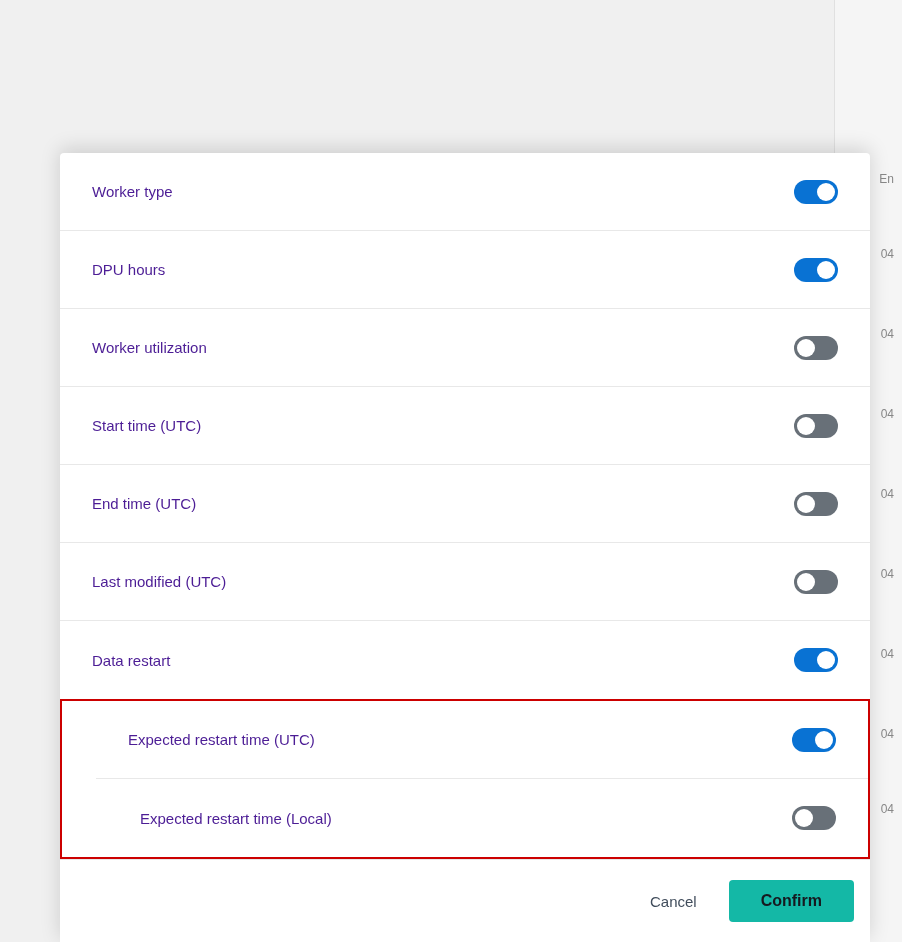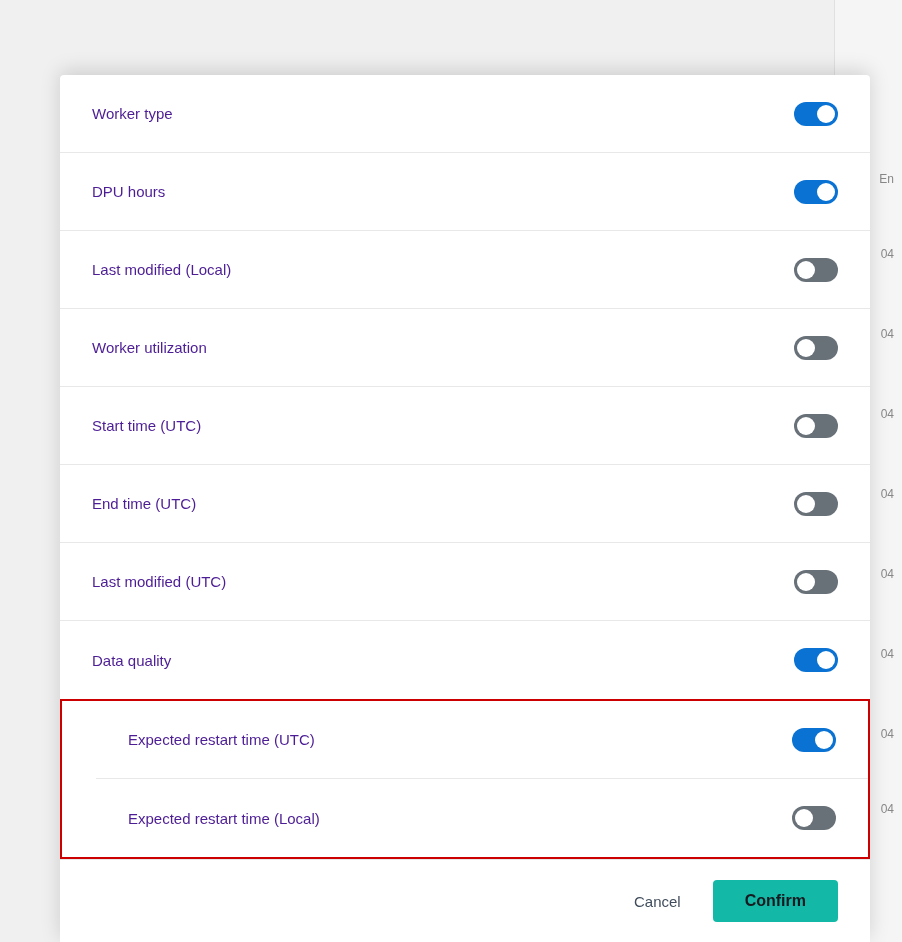--- a/index.html
+++ b/index.html
@@ -121,29 +121,30 @@
       margin: 0;
       padding-left: 34px;
     }
 
     .highlight-section .toggle-row {
       border-bottom: 1px solid #e8e8e8;
     }
 
     .highlight-section .toggle-row:last-child {
       border-bottom: none;
+      margin-left: 12px;
     }
 
     
     .modal-footer {
       display: flex;
       align-items: center;
       justify-content: flex-end;
       gap: 16px;
-      padding: 20px 32px;
+      padding: 20px 16px;
       border-top: 1px solid #e8e8e8;
       background: #fff;
     }
 
     .btn-cancel {
       background: transparent;
       border: none;
       font-size: 15px;
       color: #414d5c;
       cursor: pointer;
@@ -192,26 +193,20 @@
           </div>
         </div>
 
         <div class="toggle-row">
           <span class="row-label">DPU hours</span>
           <div class="toggle on">
             <div class="toggle-knob"></div>
           </div>
         </div>
 
-        <div class="toggle-row">
-          <span class="row-label">Last modified (Local)</span>
-          <div class="toggle off">
-            <div class="toggle-knob"></div>
-          </div>
-        </div>
 
         <div class="toggle-row">
           <span class="row-label">Worker utilization</span>
           <div class="toggle off">
             <div class="toggle-knob"></div>
           </div>
         </div>
 
 
         <div class="toggle-row">
@@ -229,21 +224,21 @@
         </div>
 
         <div class="toggle-row">
           <span class="row-label">Last modified (UTC)</span>
           <div class="toggle off">
             <div class="toggle-knob"></div>
           </div>
         </div>
 
         <div class="toggle-row">
-          <span class="row-label">Data quality</span>
+          <span class="row-label">Data restart</span>
           <div class="toggle on">
             <div class="toggle-knob"></div>
           </div>
         </div>
       </div>
 
       <div class="highlight-section">
 
         <div class="toggle-row">
           <span class="row-label">Expected restart time (UTC)</span>

